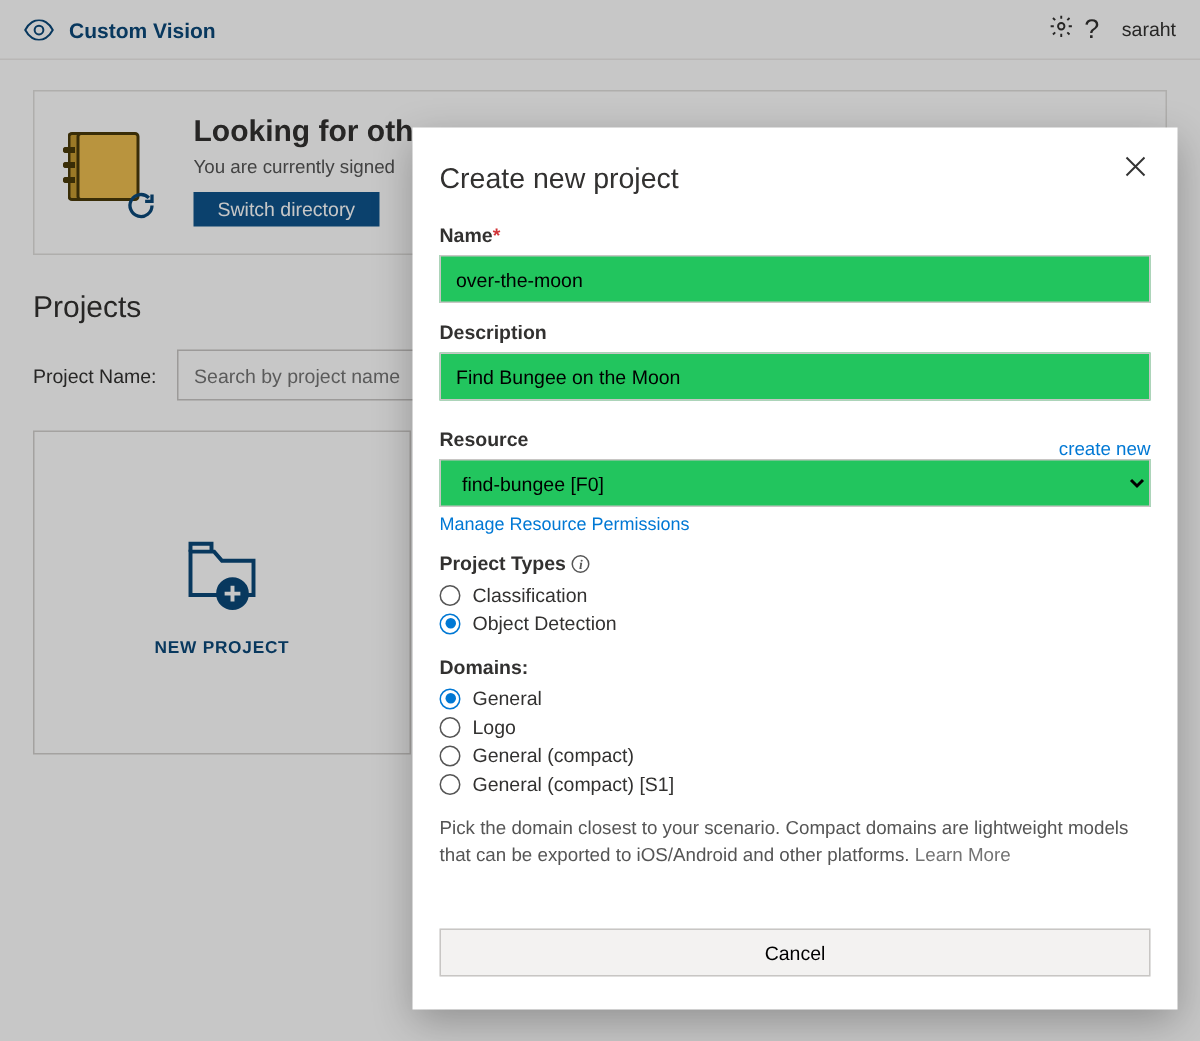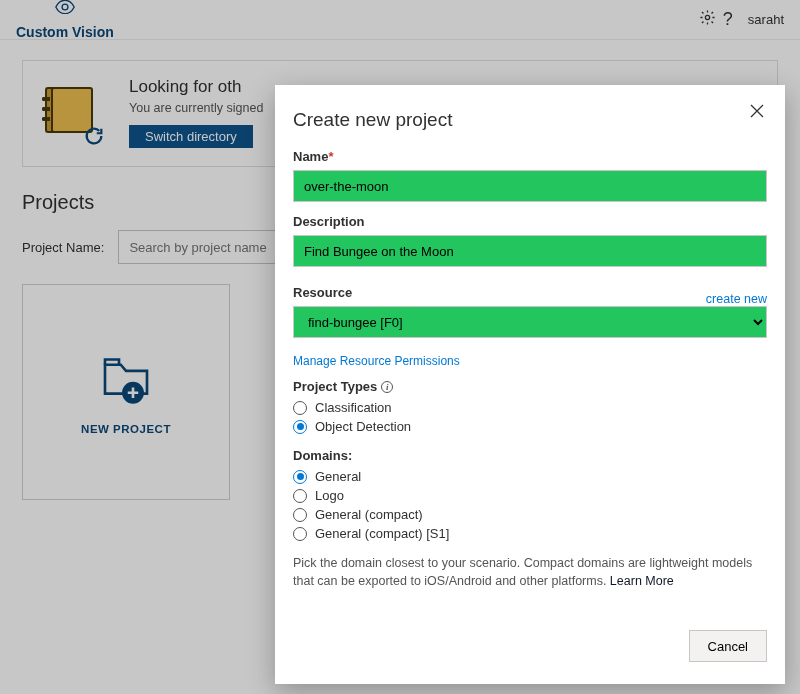--- a/index.html
+++ b/index.html
@@ -1,75 +1,75 @@
 <!DOCTYPE html>
 <html><head>
 <meta charset="utf-8">
 <style>
   * { box-sizing: border-box; margin: 0; padding: 0; font-family: "Segoe UI", -apple-system, sans-serif; }
   body { width: 800px; height: 694px; background: #fff; overflow: hidden; position: relative; color: #323130; }
 
   
   .topbar { height: 40px; display: flex; align-items: center; padding: 0 16px; border-bottom: 1px solid #edebe9; }
-  .topbar .brand { display: flex; align-items: center; gap: 10px; color: #0b4879; font-weight: 600; font-size: 14px; flex-direction: column; }
+  .topbar .brand { display: flex; align-items: center; gap: 10px; color: #0b4879; font-weight: 600; font-size: 14px; }
   .topbar .brand svg { width: 20px; height: 14px; }
   .topbar .spacer { flex: 1; }
   .topbar .ticon { width: 20px; text-align: center; font-size: 16px; color: #323130; cursor: pointer; }
   .topbar .user { font-size: 13px; margin-left: 10px; }
 
   
   .page { padding: 20px 22px; }
   .banner { border: 1px solid #e1dfdd; padding: 16px 18px 18px; display: flex; align-items: center; gap: 28px; }
   .banner-icon { width: 60px; height: 60px; position: relative; flex-shrink: 0; }
   .banner-icon .book { position: absolute; left: 10px; top: 4px; width: 42px; height: 46px; background: #edbe50; border: 2px solid #4a3a0a; border-radius: 3px; }
   .banner-icon .spine { position: absolute; left: 4px; top: 4px; width: 10px; height: 46px; background: #c79b33; border: 2px solid #4a3a0a; border-right: none; border-radius: 3px 0 0 3px;}
   .banner-icon .ring { position: absolute; left: 1px; width: 8px; height: 4px; border: 2px solid #4a3a0a; border-right: none; border-radius: 4px 0 0 4px; }
   .banner-icon .r1 { top: 14px; } .banner-icon .r2 { top: 24px; } .banner-icon .r3 { top: 34px; }
   .banner-icon .refresh { position: absolute; right: -4px; bottom: -4px; width: 22px; height: 22px; }
-  .banner-body h2 { font-size: 17px; font-weight: 400; margin-bottom: 4px; }
+  .banner-body h2 { font-size: 20px; font-weight: 700; margin-bottom: 4px; }
   .banner-body p { font-size: 12.5px; color: #555; margin-bottom: 10px; }
   .btn-primary-sm { background: #0f548c; color: #fff; border: none; padding: 4px 16px; font-size: 13px; cursor: pointer; }
 
   .projects-h { font-size: 20px; font-weight: 400; margin: 24px 0 16px; }
   .filter-row { display: flex; align-items: center; gap: 14px; margin-bottom: 20px; }
   .filter-row label { font-size: 13px; }
   .filter-row input { flex: 1; height: 34px; border: 1px solid #c8c6c4; padding: 0 10px; font-size: 13px; }
   .filter-row select { width: 38px; height: 34px; border: 1px solid #c8c6c4; }
 
-  .card { width: 208px; height: 216px; border: 1px solid #d2d0ce; display: flex; flex-direction: column; align-items: center; justify-content: center; gap: 18px; cursor: pointer; }
+  .card { width: 252px; height: 216px; border: 1px solid #d2d0ce; display: flex; flex-direction: column; align-items: center; justify-content: center; gap: 18px; cursor: pointer; }
   .card svg { width: 56px; height: 56px; }
   .card .cap { color: #0b4879; font-size: 11.5px; font-weight: 700; letter-spacing: 0.5px; }
 
   
   .scrim { position: absolute; inset: 0; background: rgba(0,0,0,0.22); }
   .dialog { position: absolute; left: 275px; top: 85px; width: 510px; background: #fff; box-shadow: 0 8px 26px rgba(0,0,0,0.28); padding: 24px 18px 22px; }
   .dialog h1 { font-size: 19px; font-weight: 400; margin-bottom: 18px; }
   .close { position: absolute; top: 18px; right: 20px; cursor: pointer; font-size: 18px; color: #333; line-height: 1; }
 
   .fld-label { font-size: 13px; font-weight: 600; margin: 6px 0 6px; display: block; }
   .req { color: #d13438; }
   .fld-input, .fld-select { width: 100%; height: 32px; border: 1px solid #c8c6c4; padding: 0 10px; font-size: 13px; background: #22c55e; }
   .fld-wrap { margin-bottom: 12px; }
   .res-row { display: flex; justify-content: space-between; align-items: flex-end; }
   .link { color: #0078d4; font-size: 12.5px; text-decoration: none; cursor: pointer; }
-  .link-sm { color: #0078d4; font-size: 12px; cursor: pointer; margin-top: 16px; display: inline-block;}
+  .link-sm { color: #0078d4; font-size: 12px; cursor: pointer; margin-top: 4px; display: inline-block;}
 
   .sect-label { font-size: 13px; font-weight: 600; margin: 10px 0 6px; display: flex; align-items: center; gap: 4px;}
   .info-i { width: 12px; height: 12px; border: 1px solid #555; border-radius: 50%; display: inline-flex; align-items: center; justify-content: center; font-size: 9px; font-style: italic; font-family: serif; color:#555;}
   .radio-row { display: flex; align-items: center; gap: 8px; margin: 4px 0; cursor: pointer; }
   .radio-row .rb { width: 14px; height: 14px; border: 1.5px solid #0078d4; border-radius: 50%; display: flex; align-items: center; justify-content: center; flex-shrink:0;}
   .radio-row.unselected .rb { border-color: #555; }
   .radio-row .rb .dot { width: 7px; height: 7px; background: #0078d4; border-radius: 50%; display: none; }
   .radio-row.selected .rb .dot { display: block; }
   .radio-row span.lbl { font-size: 13px; }
 
   .helper { font-size: 12.5px; color: #555; margin-top: 14px; line-height: 1.4; }
-  .helper a { color: #0f172a; text-decoration: none; }
-
-  .dialog-footer { display: flex; justify-content: flex-end; gap: 12px; margin-top: 40px; }
+  .helper a { color: #737373; text-decoration: none; }
+
+  .dialog-footer { display: flex; justify-content: flex-end; gap: 12px; margin-top: 40px; flex-direction: column; }
   .btn { height: 32px; padding: 0 18px; font-size: 13px; border: 1px solid #c8c6c4; background: #f3f2f1; cursor: pointer; }
   .btn.primary { background: #0078d4; color: #fff; border-color: #0078d4; }
 </style>
 </head>
 <body>
 
 <div class="topbar">
   <div class="brand">
     <svg viewBox="0 0 24 16" fill="none" stroke="#0b4879" stroke-width="1.6">
       <path d="M1 8 C4 2 9 0 12 0 C15 0 20 2 23 8 C20 14 15 16 12 16 C9 16 4 14 1 8 Z"></path>

